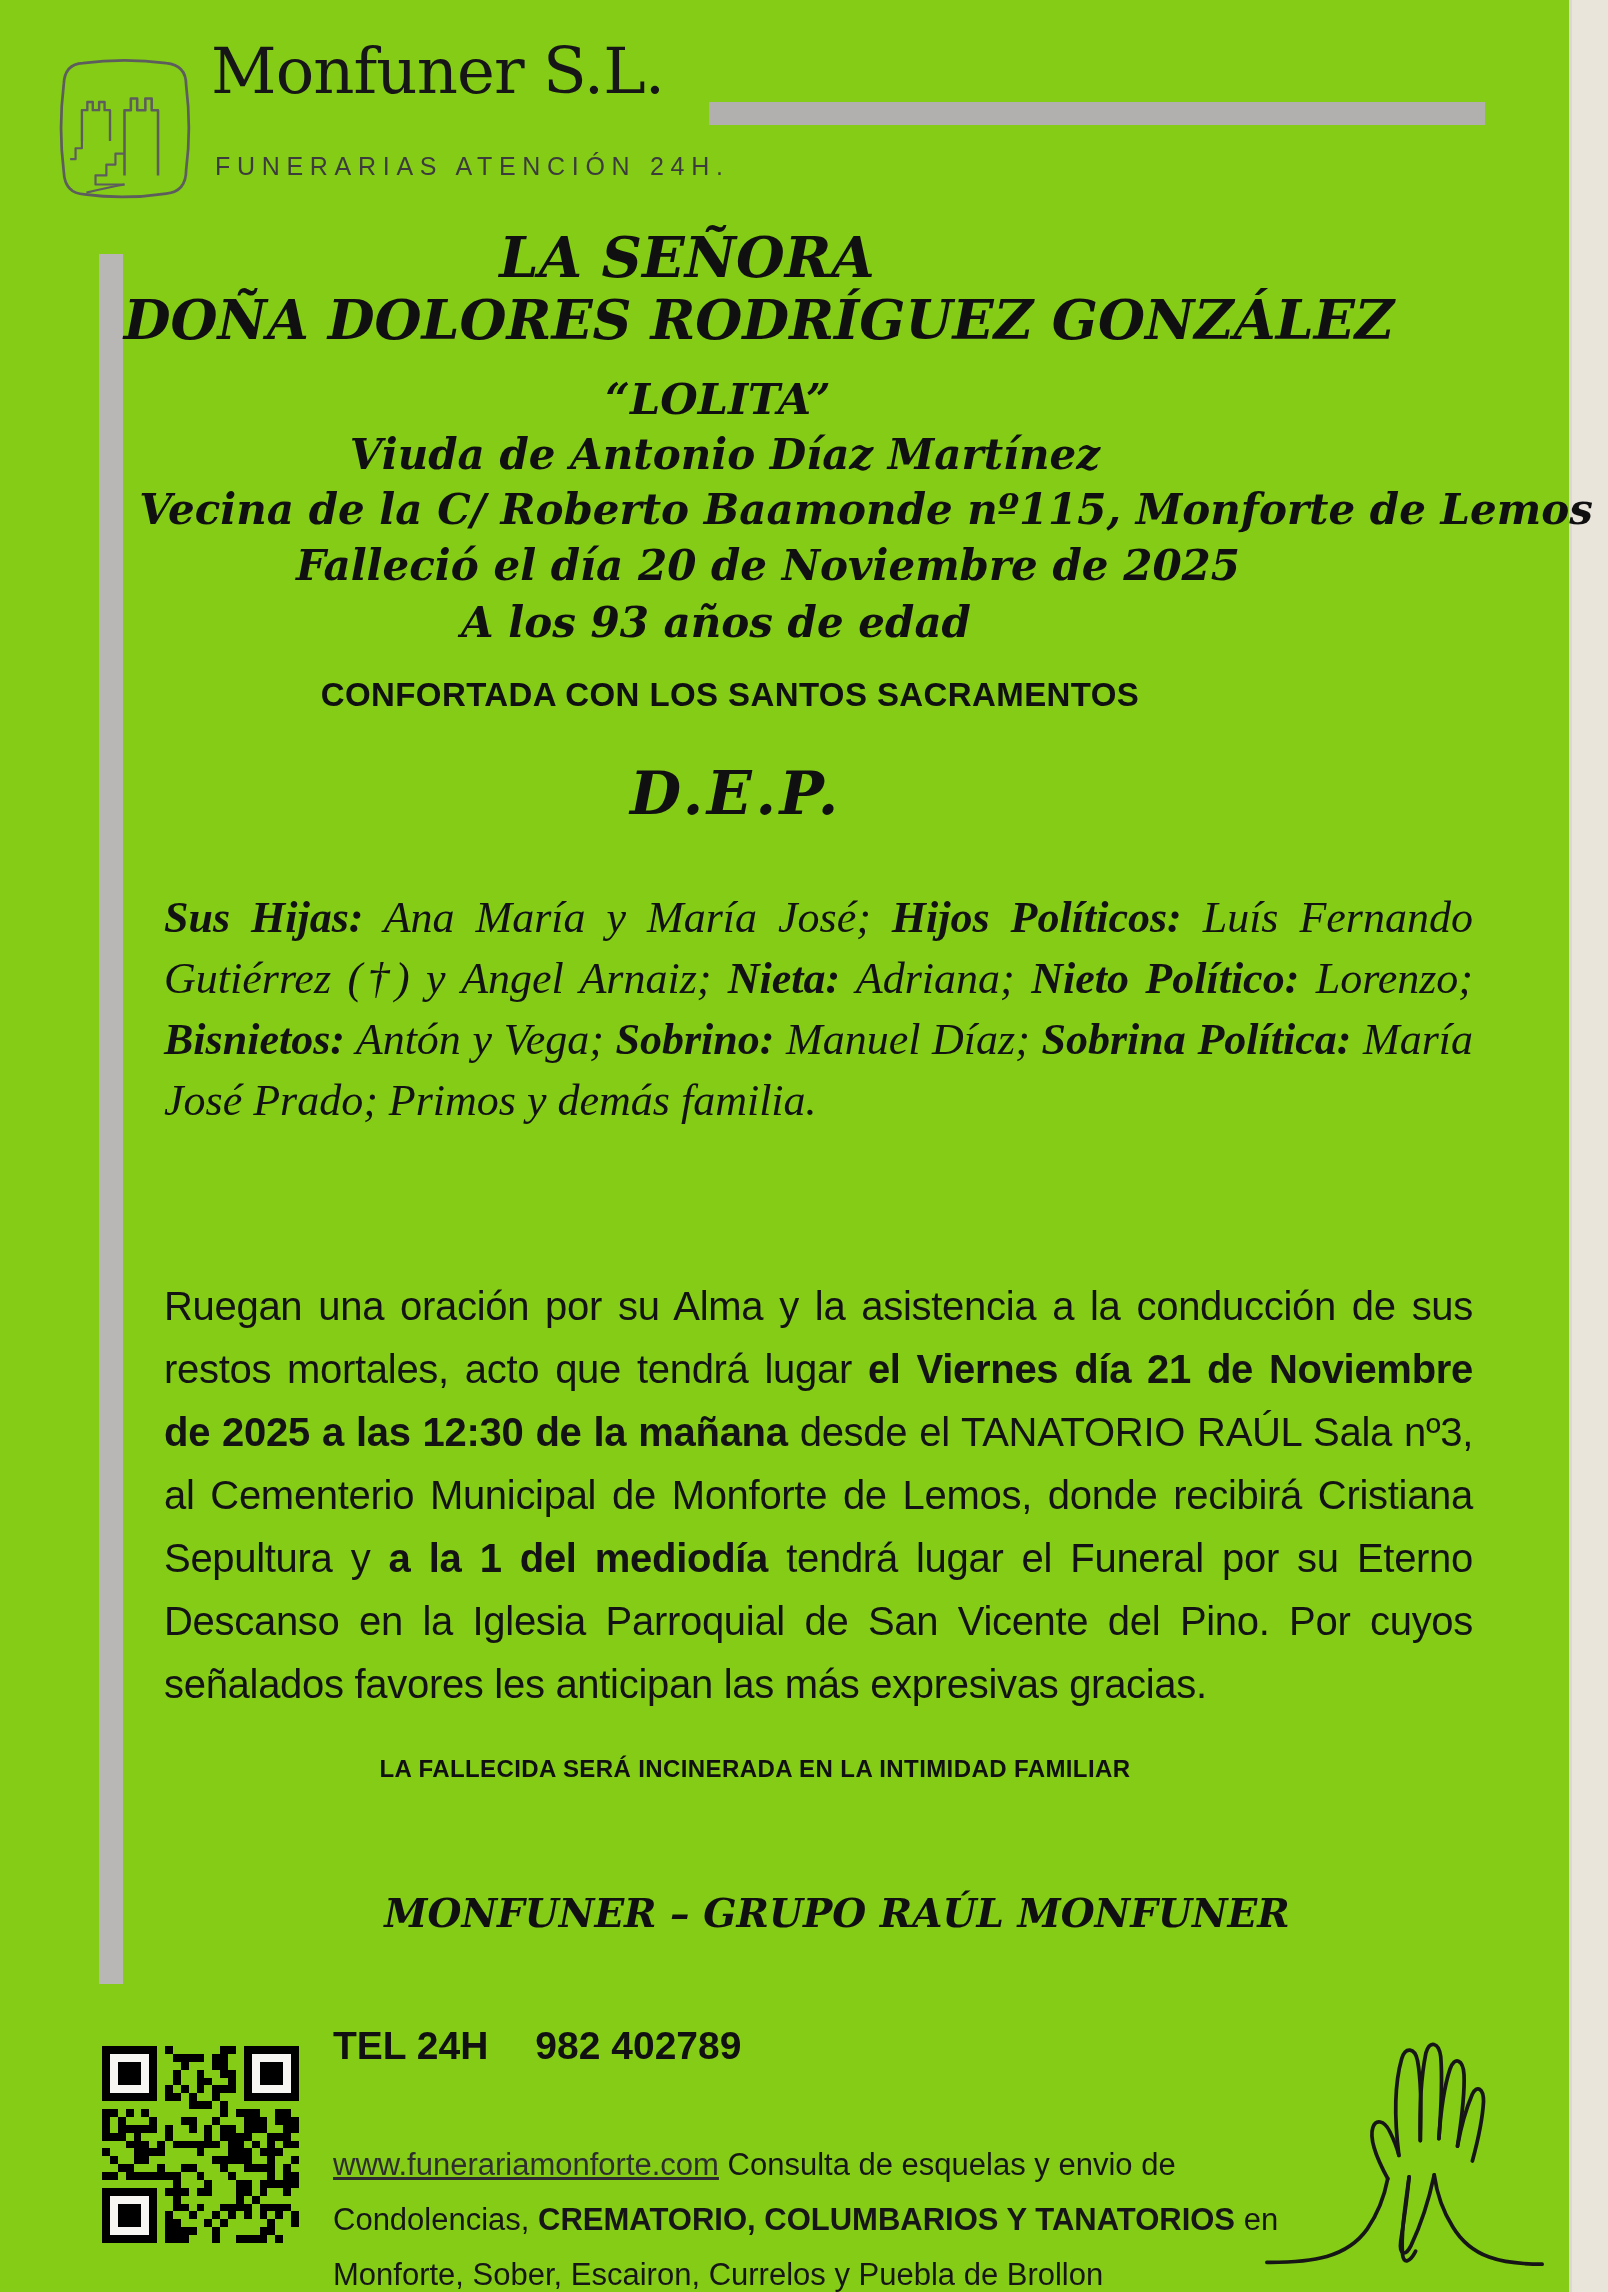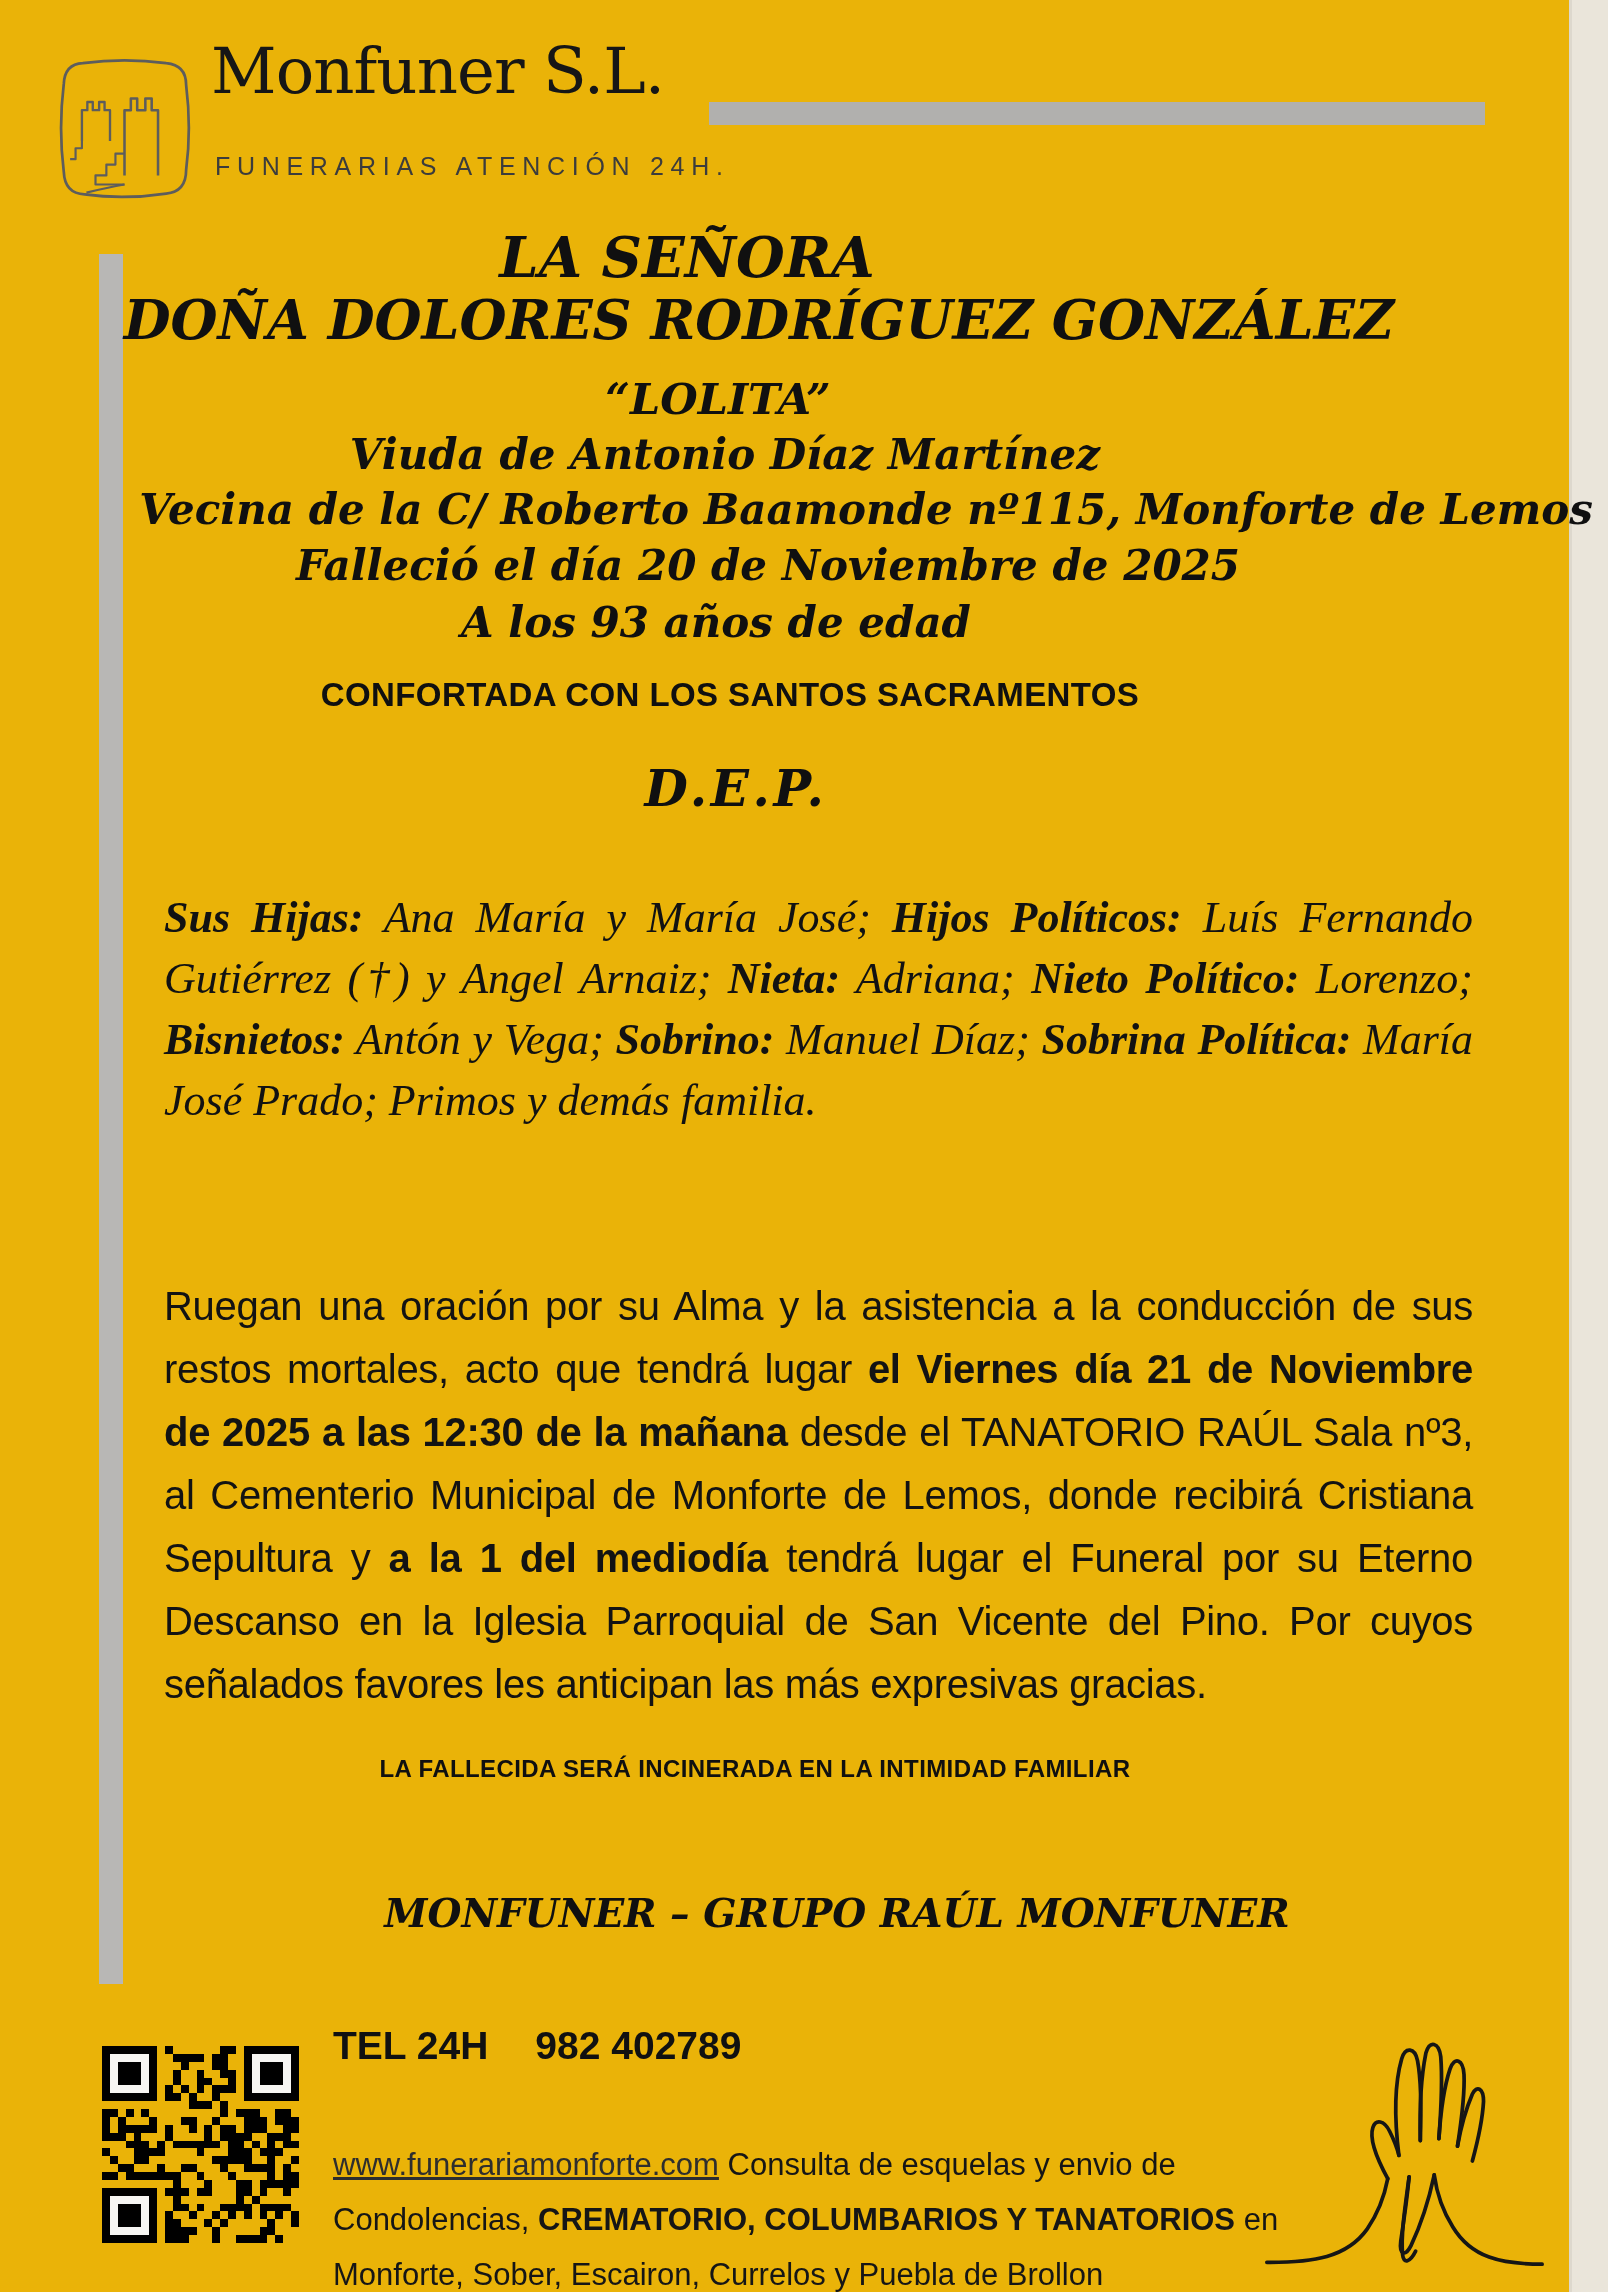--- a/index.html
+++ b/index.html
@@ -1,16 +1,16 @@
 <!DOCTYPE html>
 <html style="font-size:14.3px"><head>
 <meta charset="utf-8">
 <style>
   html,body{margin:0;padding:0;background:#d8d8d8;}
-  .page{position:relative;width:1608px;height:2293px;background:#eab308;overflow:hidden;
+  .page{position:relative;width:1608px;height:2293px;background:#84cc16;overflow:hidden;
         color:#101010;font-family:"Liberation Sans",sans-serif;}
   .edge-right{position:absolute;right:0;top:0;width:36px;height:100%;background:#eae5da;}
   .edge-line{position:absolute;right:36px;top:0;width:2.7px;height:100%;background:#ddd8cd;}
 
   
   .logo{position:absolute;left:52px;top:54px;width:145px;height:150px;}
   .brand{position:absolute;left:211px;top:34px;font-family:"DejaVu Serif","Liberation Serif",serif;
          font-size:64px;color:#161616;letter-spacing:-0.9px;}
   .tagline{position:absolute;left:215px;top:152px;font-size:25px;letter-spacing:6.7px;color:#3c3c3c;}
   .rule-top{position:absolute;left:709px;top:102px;width:776px;height:23px;background:#b1b0ae;}
@@ -20,21 +20,21 @@
   .cline{position:absolute;left:125px;width:1336px;text-align:center;white-space:nowrap;}
   .script{font-family:"DejaVu Serif","Liberation Serif",serif;font-style:italic;font-weight:700;}
   .t-title{top:224px;font-size:56px;transform:translateX(-106px);}
   .t-name{top:288px;font-size:54px;transform:translateX(-34px);}
   .t-alias{top:374px;font-size:43px;transform:translateX(-75px);}
   .t-relation{top:430px;font-size:42px;transform:translateX(-68px);}
   .t-residence{top:485px;font-size:42px;transform:translateX(14.3px);}
   .t-death{top:541px;font-size:42px;transform:translateX(-25px);}
   .t-age{top:598px;font-size:42px;transform:translateX(-77px);}
   .t-sacraments{top:676px;font-size:33px;font-weight:700;letter-spacing:0.4px;transform:translateX(-63px);}
-  .t-dep{top:759px;font-size:50px;letter-spacing:3.6px;transform:translateX(-57px);}
+  .t-dep{top:759px;font-size:59px;letter-spacing:3.6px;transform:translateX(-57px);}
 
   
   .family{position:absolute;left:164px;top:887px;width:1309px;
           font-family:"Liberation Serif","DejaVu Serif",serif;font-style:italic;
           font-size:44px;line-height:61px;text-align:justify;color:#121212;}
   .announce{position:absolute;left:164px;top:1275px;width:1309px;font-size:40px;line-height:63px;
             text-align:justify;letter-spacing:-0.3px;color:#131313;}
   .b{font-weight:700;}
   .u{text-decoration:underline;color:#2e2e2e;}
 

